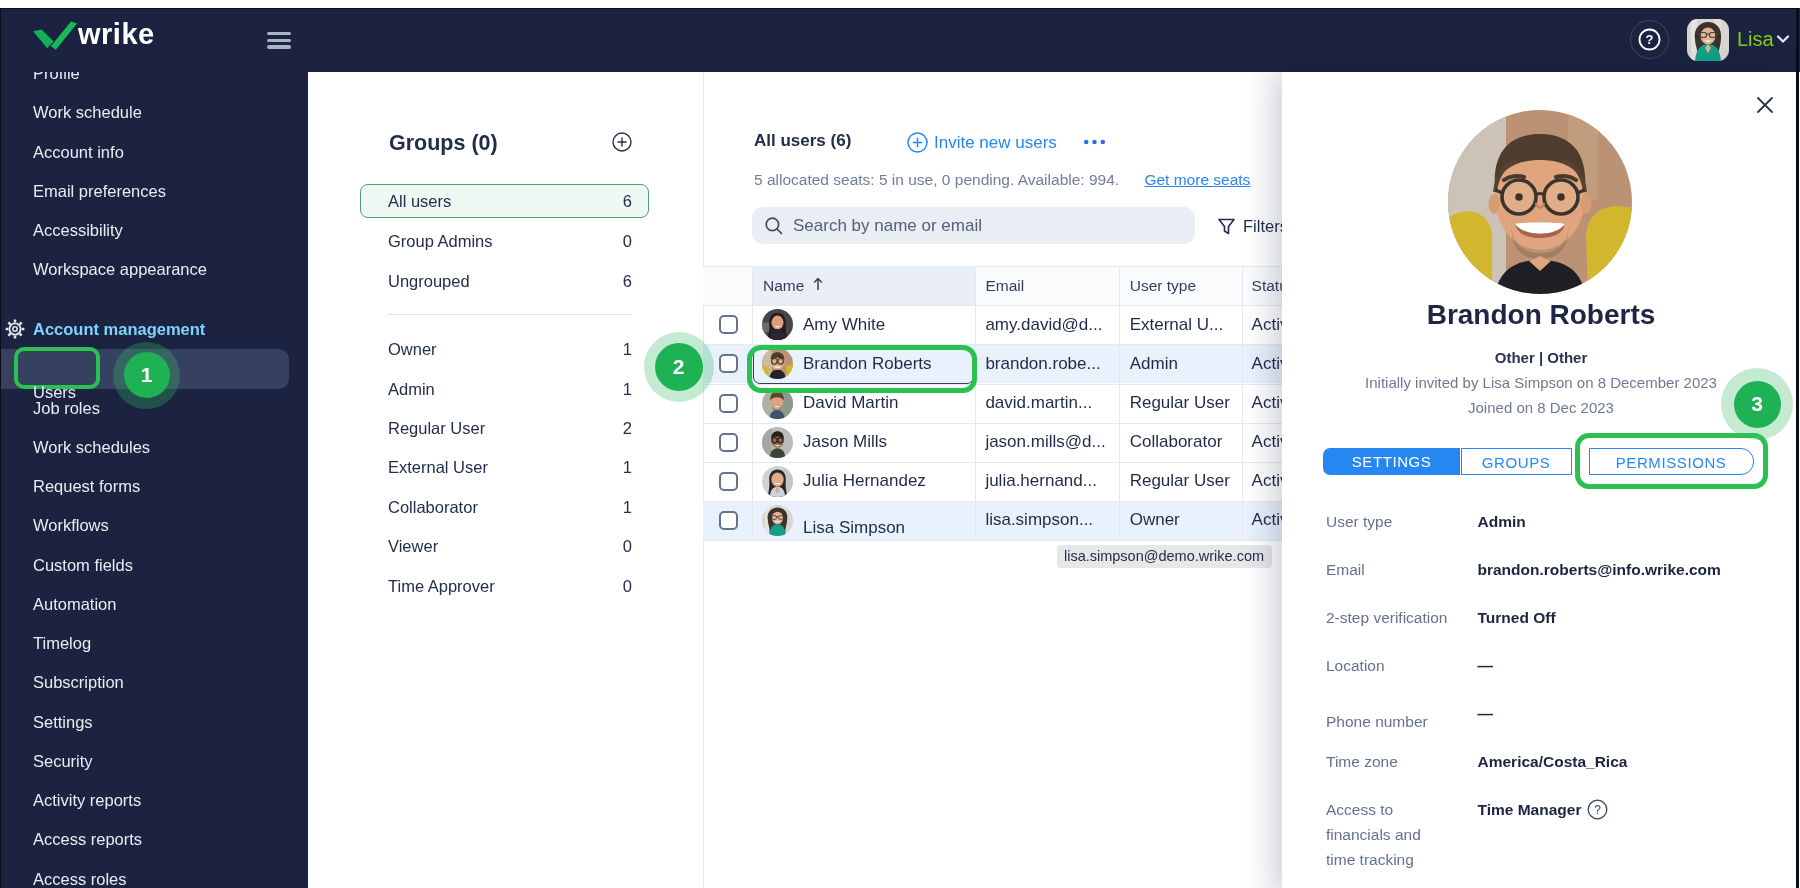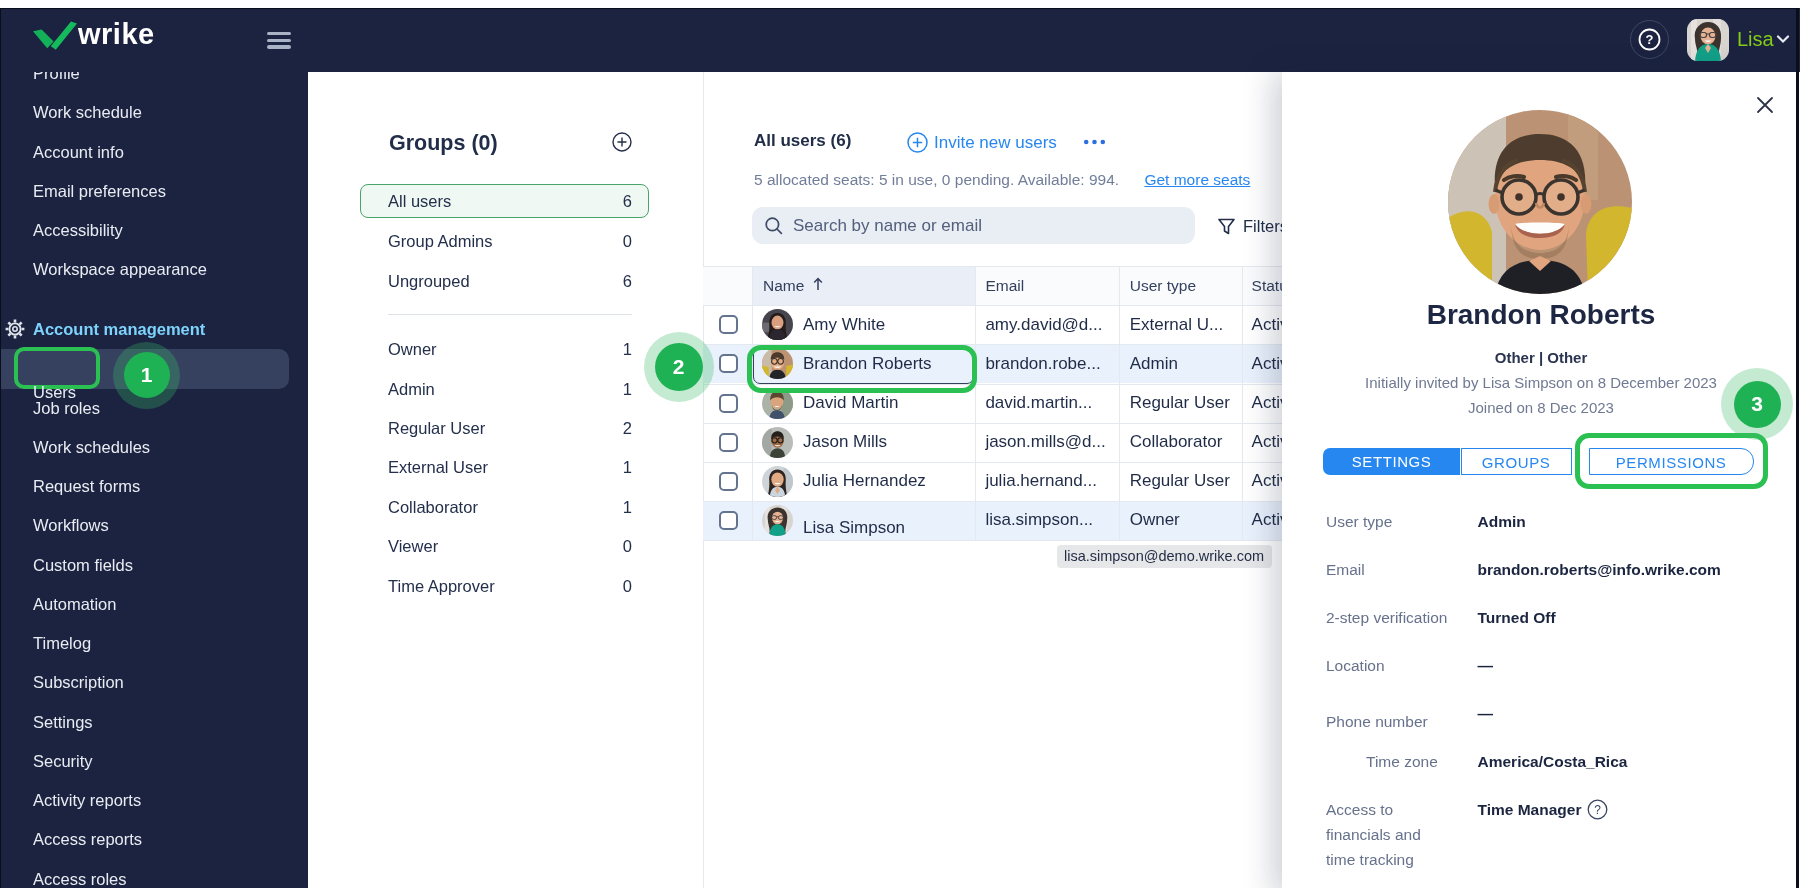--- a/index.html
+++ b/index.html
@@ -347,21 +347,21 @@
     <div class="lbl" style="top:439px;">User type</div>
     <div class="val" style="top:439px;">Admin</div>
     <div class="lbl" style="top:487px;">Email</div>
     <div class="val" style="top:487px;">brandon.roberts@info.wrike.com</div>
     <div class="lbl" style="top:535px;">2-step verification</div>
     <div class="val" style="top:535px;">Turned Off</div>
     <div class="lbl" style="top:582.5px;">Location</div>
     <div class="val" style="top:582.5px;">—</div>
     <div class="lbl" style="top:631px;margin-top:8px;">Phone number</div>
     <div class="val" style="top:631px;">—</div>
-    <div class="lbl" style="top:679px;margin-left:40px;">Time zone</div>
+    <div class="lbl" style="top:679px;">Time zone</div>
     <div class="val" style="top:679px;">America/Costa_Rica</div>
     <div class="lbl" style="top:726.5px;">Access to</div>
     <div class="lbl" style="top:751.5px;">financials and</div>
     <div class="lbl" style="top:776.5px;">time tracking</div>
     <div class="val" style="top:726.5px;">Time Manager</div>
     <svg class="abs" style="left:305px;top:727px;" width="21" height="21" viewBox="0 0 21 21">
       <circle cx="10.5" cy="10.5" r="9.3" fill="none" stroke="#3a4560" stroke-width="1.3"></circle>
       <text x="10.5" y="15" font-size="12" fill="#3a4560" text-anchor="middle" font-family="Liberation Sans,sans-serif">?</text>
     </svg>
   </div>

